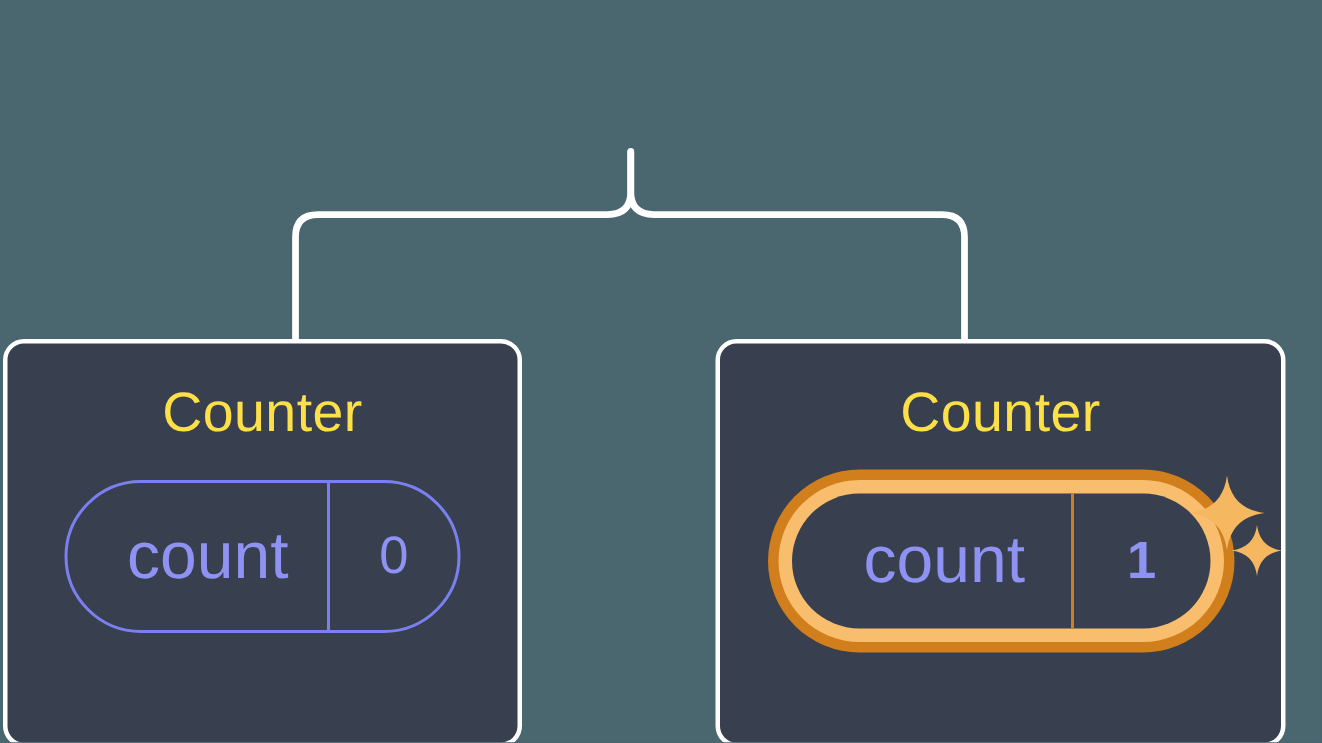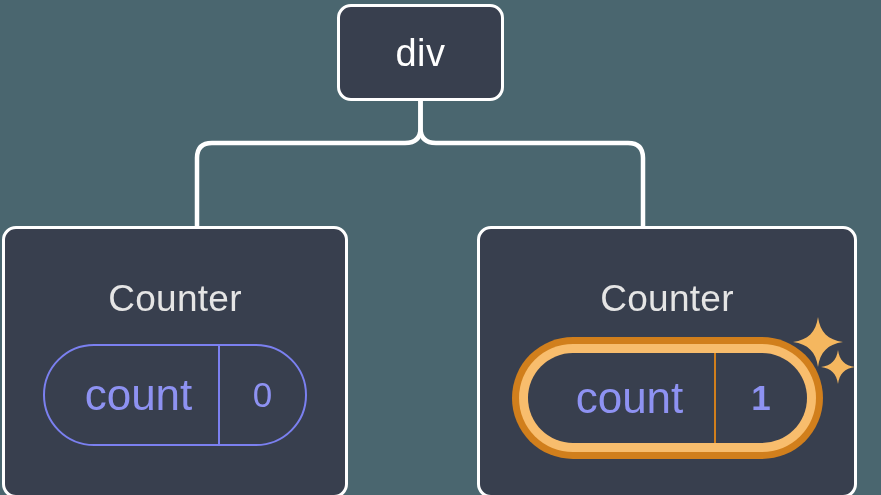--- a/index.html
+++ b/index.html
@@ -59,24 +59,24 @@
     left: 2px;
     top: 226px;
     width: 346px;
   }
   .node-child-right {
     left: 477px;
     top: 226px;
     width: 380px;
   }
   .node-label-child {
-    color: #e5e5e5;
+    color: #fde047;
     font-size: 37px;
     line-height: 1;
-    margin-top: 51px;
+    margin-top: 27px;
     letter-spacing: 0.3px;
   }
 
   
   .pill-wrap {
     position: relative;
     margin-top: 27px;
   }
   .pill {
     position: relative;
@@ -150,23 +150,20 @@
 </head>
 <body>
 
 <div id="stage">
 
   <svg id="connectors" viewBox="0 0 881 495" xmlns="http://www.w3.org/2000/svg">
     <path d="M420.5 101 L420.5 128 Q420.5 143 405 143 L212 143 Q197 143 197 158 L197 226" fill="none" stroke="#ffffff" stroke-width="4.5" stroke-linecap="round"></path>
     <path d="M420.5 101 L420.5 128 Q420.5 143 436 143 L628 143 Q643 143 643 158 L643 226" fill="none" stroke="#ffffff" stroke-width="4.5" stroke-linecap="round"></path>
   </svg>
 
-  <div class="node node-root">
-    <span class="node-label-root">div</span>
-  </div>
 
   <div class="node node-child node-child-left">
     <span class="node-label-child">Counter</span>
     <div class="pill-wrap">
       <div class="pill">
         <div class="pill-key">count</div>
         <div class="pill-val">0</div>
       </div>
     </div>
   </div>

